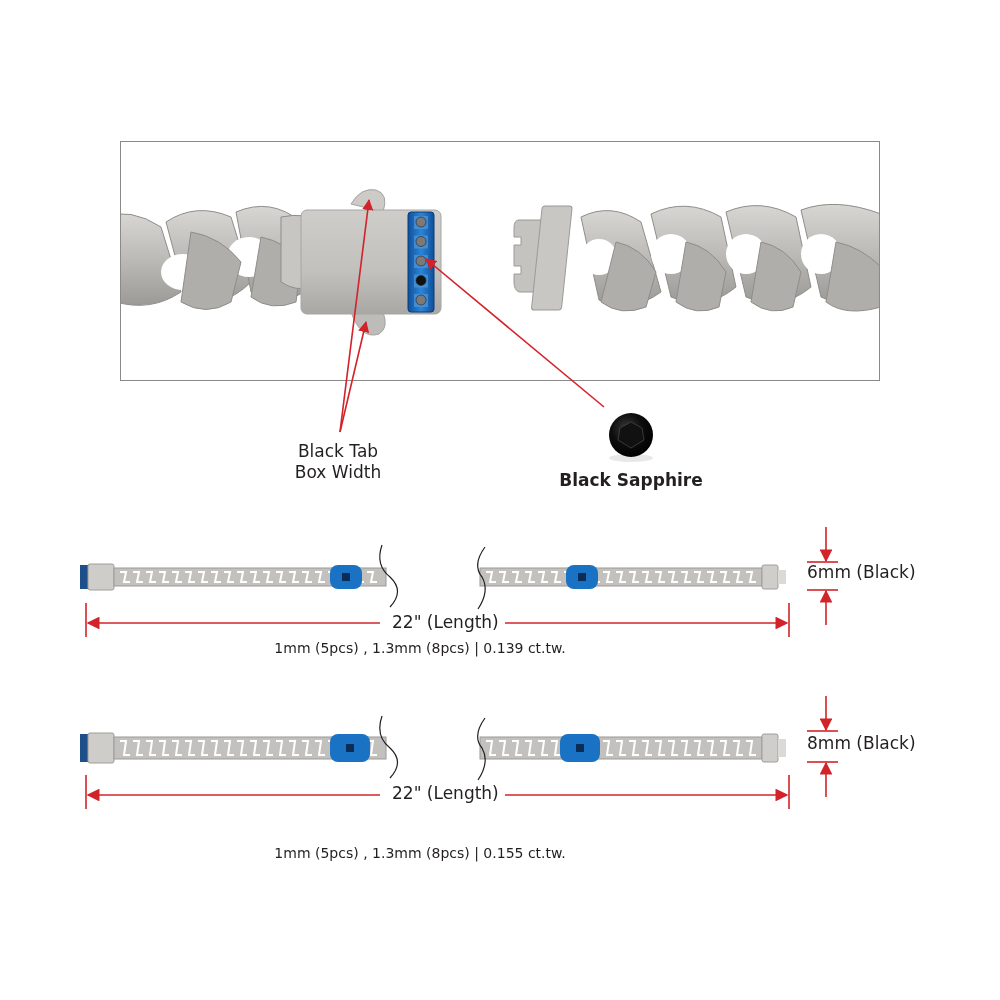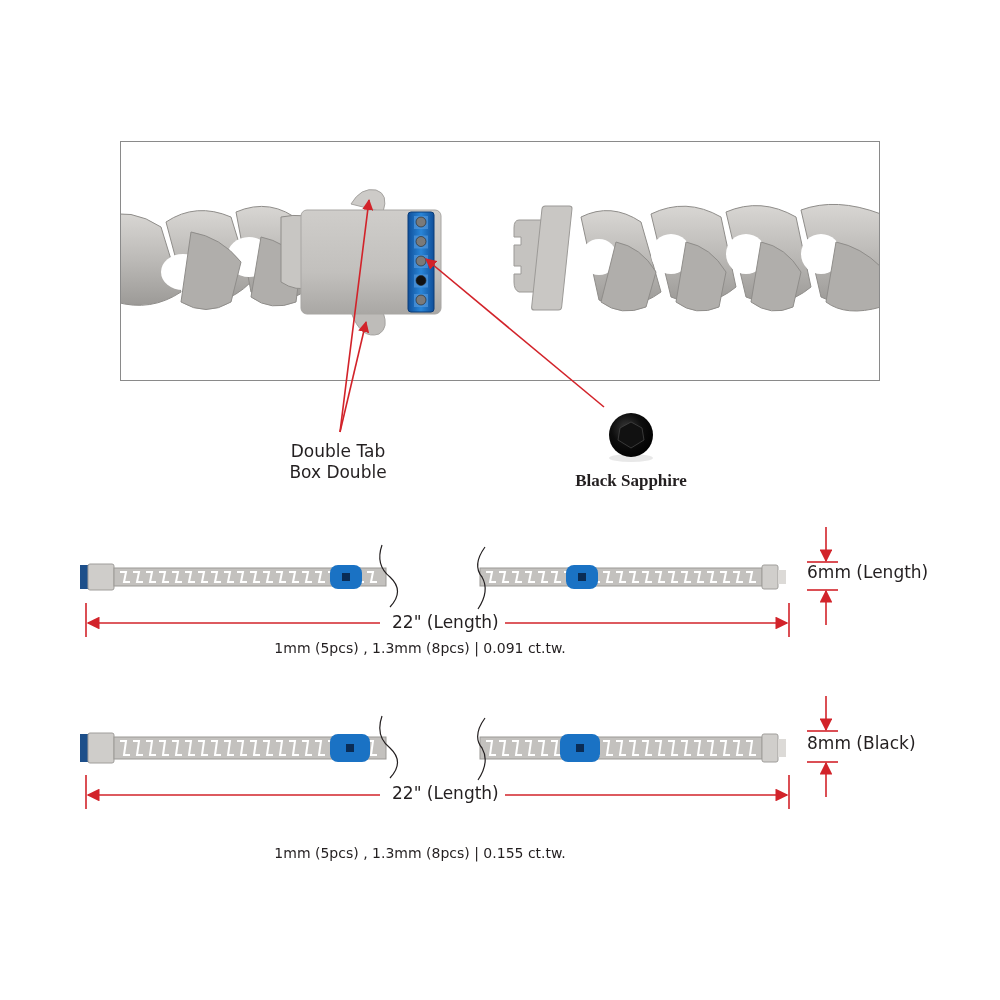--- a/index.html
+++ b/index.html
@@ -1,21 +1,21 @@
 <!DOCTYPE html>
 <html><head>
 <meta charset="utf-8">
 <style>
   html, body { margin: 0; padding: 0; background: #ffffff; }
   body { width: 1000px; height: 1000px; position: relative; overflow: hidden; font-family: "DejaVu Sans", "Liberation Sans", sans-serif; color: #231f20; }
   .abs { position: absolute; }
   #detail-frame { left: 120px; top: 141px; width: 760px; height: 240px; border: 1px solid #8a8a8a; box-sizing: border-box; background: #fff; overflow: hidden; }
   svg { position: absolute; left: 0; top: 0; overflow: visible; }
   .label { position: absolute; font-size: 17px; line-height: 21px; text-align: center; white-space: nowrap; }
-  .label-bold { font-weight: bold; font-size: 17px; font-family: Liberation Serif, serif; }
+  .label-bold { font-weight: bold; font-size: 17px; }
   .spec { position: absolute; font-size: 14px; white-space: nowrap; text-align: center; }
   .len-label { position: absolute; font-size: 17px; white-space: nowrap; background: #fff; padding: 0 6px; }
   .width-label { position: absolute; font-size: 17px; white-space: nowrap; }
 </style>
 </head>
 <body>
 
 <div id="detail-frame" class="abs">
   <svg width="760" height="240">
     <defs>
@@ -105,22 +105,22 @@
   <line x1="340" y1="432" x2="366" y2="322" stroke="#d2232a" stroke-width="1.6" marker-end="url(#arrowRed)"></line>
   <line x1="604" y1="407" x2="426" y2="259" stroke="#d2232a" stroke-width="1.6" marker-end="url(#arrowRed)"></line>
   <g>
     <ellipse cx="631" cy="458" rx="22" ry="4" fill="#d9d9d9" opacity="0.6"></ellipse>
     <circle cx="631" cy="435" r="22" fill="url(#stoneG)"></circle>
     <polygon points="631,422 642,428 644,440 631,448 618,440 620,428" fill="#111" stroke="#444" stroke-width="0.8"></polygon>
   </g>
 </svg>
 
 <div class="label" style="left:268px; top:441px; width:140px;">
-  <div>Double Tab</div>
-  <div>Box Double</div>
+  <div>Black Tab</div>
+  <div>Box Width</div>
 </div>
 <div class="label label-bold" style="left:556px; top:470px; width:150px;">Black Sapphire</div>
 
 <div id="variant-0"></div>
 <div id="variant-1"></div>
 
 <svg width="1000" height="1000" id="variant-svg-0">
     <defs>
       <marker id="ar0" viewBox="0 0 10 10" refX="9" refY="5" markerWidth="8" markerHeight="8" orient="auto-start-reverse">
         <path d="M0,0 L10,5 L0,10 Z" fill="#d2232a"></path>
@@ -182,22 +182,22 @@
     <line x1="86" y1="603" x2="86" y2="637" stroke="#d2232a" stroke-width="1.6"></line>
     <line x1="789" y1="603" x2="789" y2="637" stroke="#d2232a" stroke-width="1.6"></line>
     <line x1="380" y1="623" x2="88" y2="623" stroke="#d2232a" stroke-width="1.6" marker-end="url(#ar0)"></line>
     <line x1="500" y1="623" x2="787" y2="623" stroke="#d2232a" stroke-width="1.6" marker-end="url(#ar0)"></line>
     <line x1="807" y1="562" x2="838" y2="562" stroke="#d2232a" stroke-width="1.6"></line>
     <line x1="807" y1="590" x2="838" y2="590" stroke="#d2232a" stroke-width="1.6"></line>
     <line x1="826" y1="527" x2="826" y2="561" stroke="#d2232a" stroke-width="1.6" marker-end="url(#ar0)"></line>
     <line x1="826" y1="625" x2="826" y2="591" stroke="#d2232a" stroke-width="1.6" marker-end="url(#ar0)"></line>
   </svg>
 <div class="len-label" style="left:386px; top:612px;">22" (Length)</div>
-<div class="width-label" style="left:807px; top:562px;">6mm (Length)</div>
-<div class="spec" style="left:250px; top:640px; width:340px;">1mm (5pcs) , 1.3mm (8pcs) | 0.091 ct.tw.</div>
+<div class="width-label" style="left:807px; top:562px;">6mm (Black)</div>
+<div class="spec" style="left:250px; top:640px; width:340px;">1mm (5pcs) , 1.3mm (8pcs) | 0.139 ct.tw.</div>
 
 <svg width="1000" height="1000" id="variant-svg-1">
     <defs>
       <marker id="ar1" viewBox="0 0 10 10" refX="9" refY="5" markerWidth="8" markerHeight="8" orient="auto-start-reverse">
         <path d="M0,0 L10,5 L0,10 Z" fill="#d2232a"></path>
       </marker>
     </defs>
     <rect x="80" y="734" width="10" height="28" fill="#1d4f8a"></rect>
     <rect x="88" y="733" width="26" height="30" rx="2" fill="#cfcdca" stroke="#a09e9b"></rect>
     <rect x="114" y="737" width="272" height="22" fill="#c3c1be" stroke="#9b9996"></rect>

